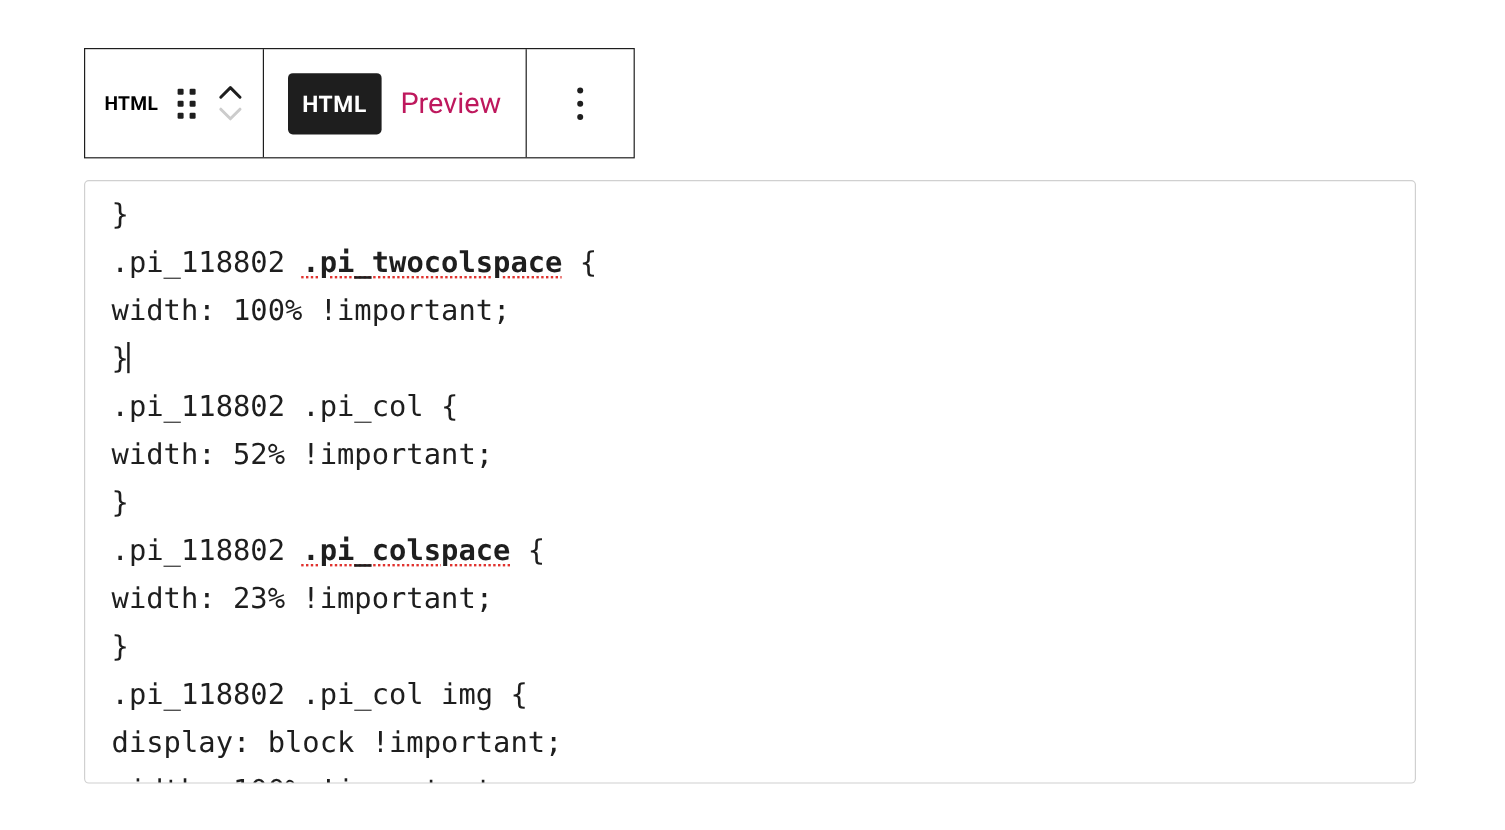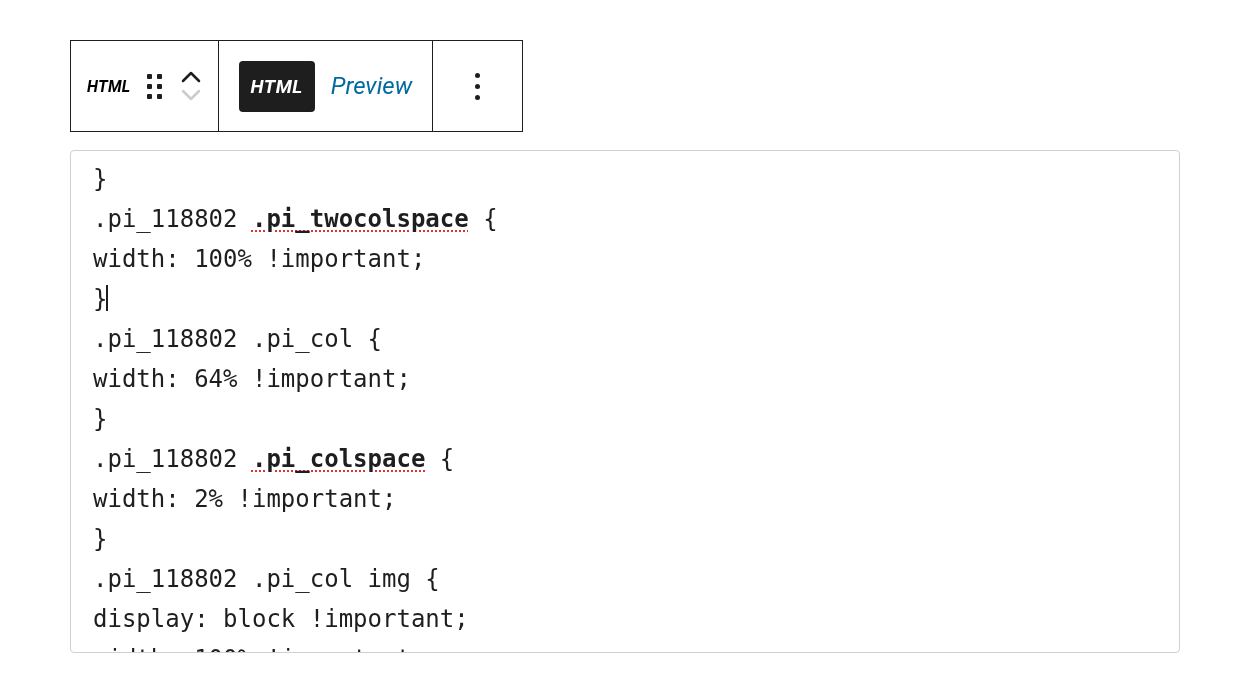--- a/index.html
+++ b/index.html
@@ -7,21 +7,20 @@
   font-family: -apple-system, BlinkMacSystemFont, "Segoe UI", Roboto, sans-serif;
   background: #ffffff;
   padding: 40px 70px;
 }
 .toolbar {
   display: inline-flex;
   border: 1px solid #1e1e1e;
   background: #ffffff;
   height: 92px;
   margin-bottom: 18px;
-  font-style: italic;
 }
 .toolbar-section {
   display: flex;
   align-items: center;
   border-right: 1px solid #1e1e1e;
   padding: 0 14px;
 }
 .toolbar-section:last-child { border-right: none; }
 .block-type-label {
   font-size: 16px;
@@ -60,21 +59,21 @@
   font-weight: 700;
   font-size: 19px;
   padding: 14px 12px;
   border-radius: 4px;
   cursor: pointer;
   letter-spacing: 0.5px;
 }
 .mode-btn-preview {
   font-size: 24px;
   font-weight: 400;
-  color: #0369a1;
+  color: #be185d;
   cursor: pointer;
 }
 .more-menu {
   display: flex;
   flex-direction: column;
   align-items: center;
   gap: 6px;
   padding: 0 28px;
   cursor: pointer;
 }
@@ -147,23 +146,23 @@
         <span></span>
     </div>
   </div>
 </div>
 
 <div class="code-area"><span>}</span>
 <span><span>.pi_118802 </span><span class="spellerr">.pi_twocolspace</span><span> {</span></span>
 <span>width: 100% !important;</span>
 <span><span>}</span><span class="caret"></span></span>
 <span>.pi_118802 .pi_col {</span>
-<span>width: 64% !important;</span>
+<span>width: 52% !important;</span>
 <span>}</span>
 <span><span>.pi_118802 </span><span class="spellerr">.pi_colspace</span><span> {</span></span>
-<span>width: 2% !important;</span>
+<span>width: 23% !important;</span>
 <span>}</span>
 <span>.pi_118802 .pi_col img {</span>
 <span>display: block !important;</span>
 <span>width: 100% !important;</span></div>
 
 
 
 
 </body></html>

